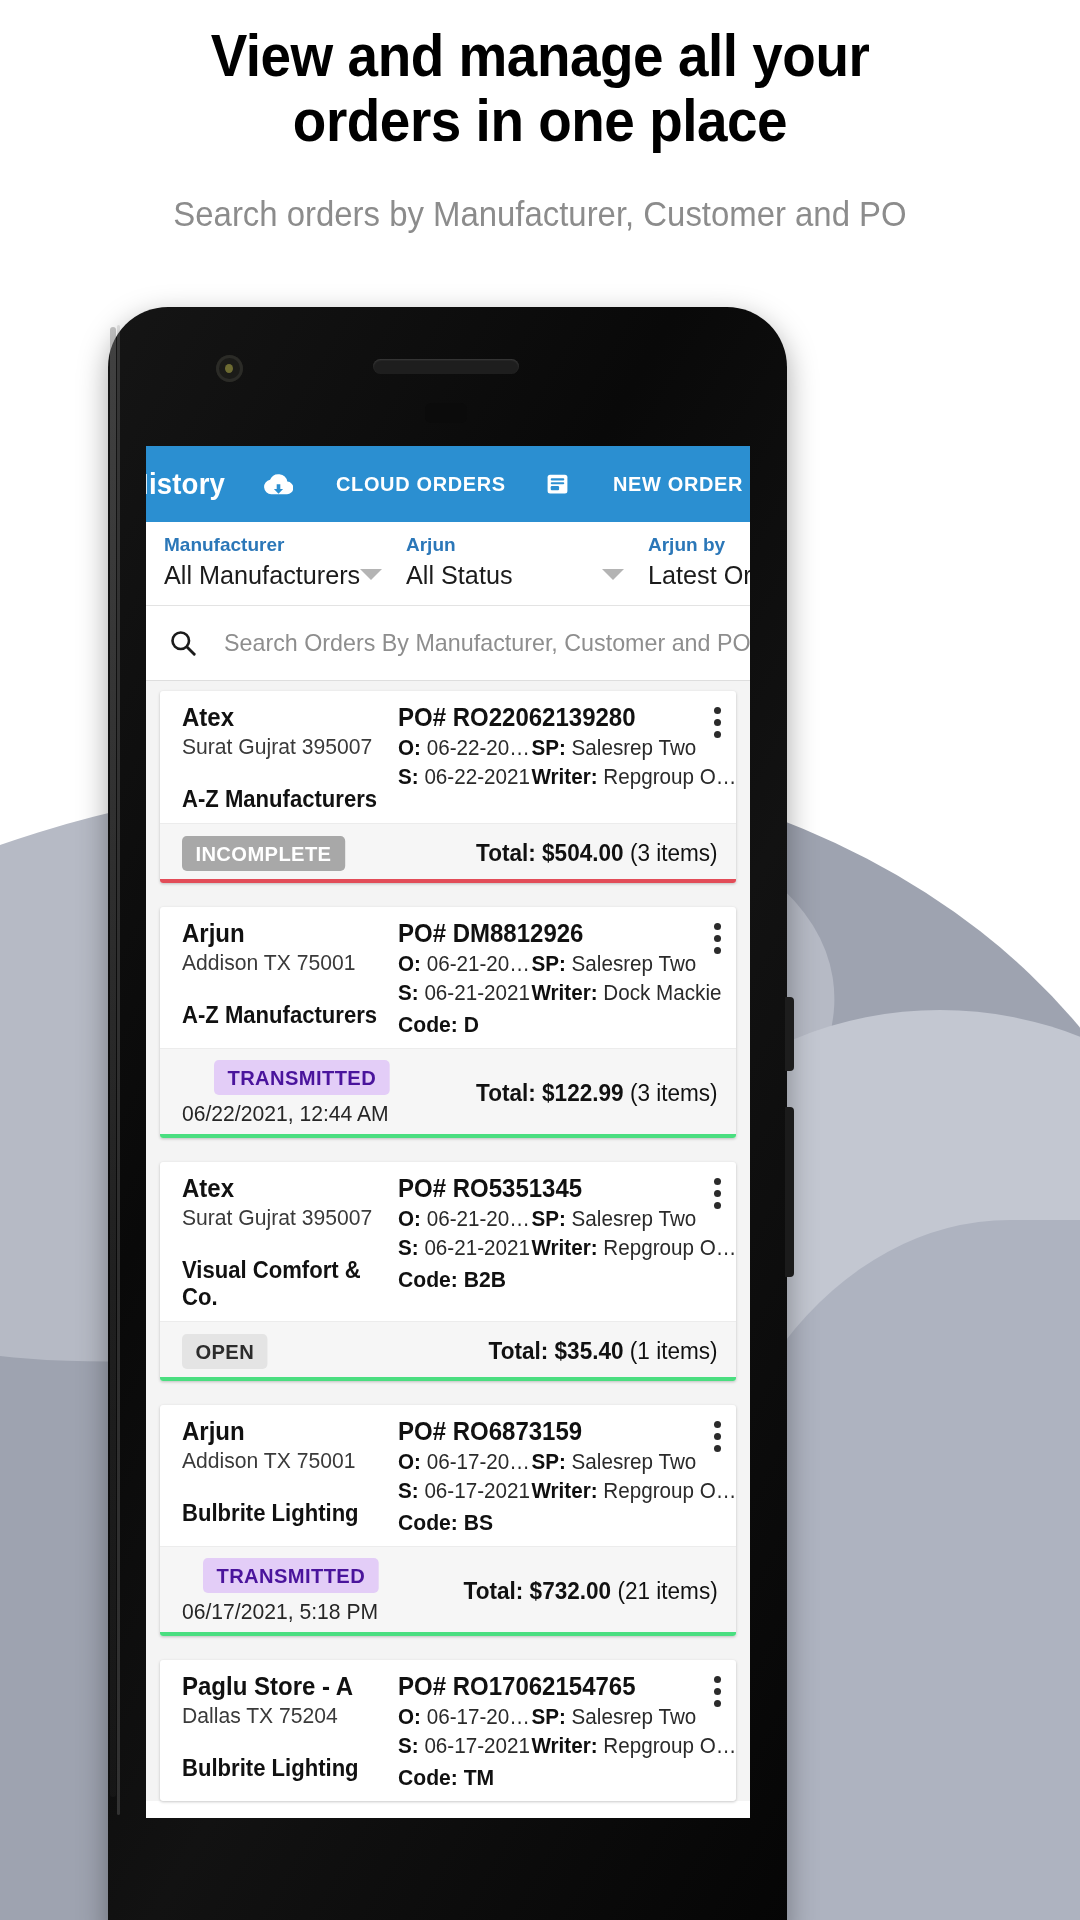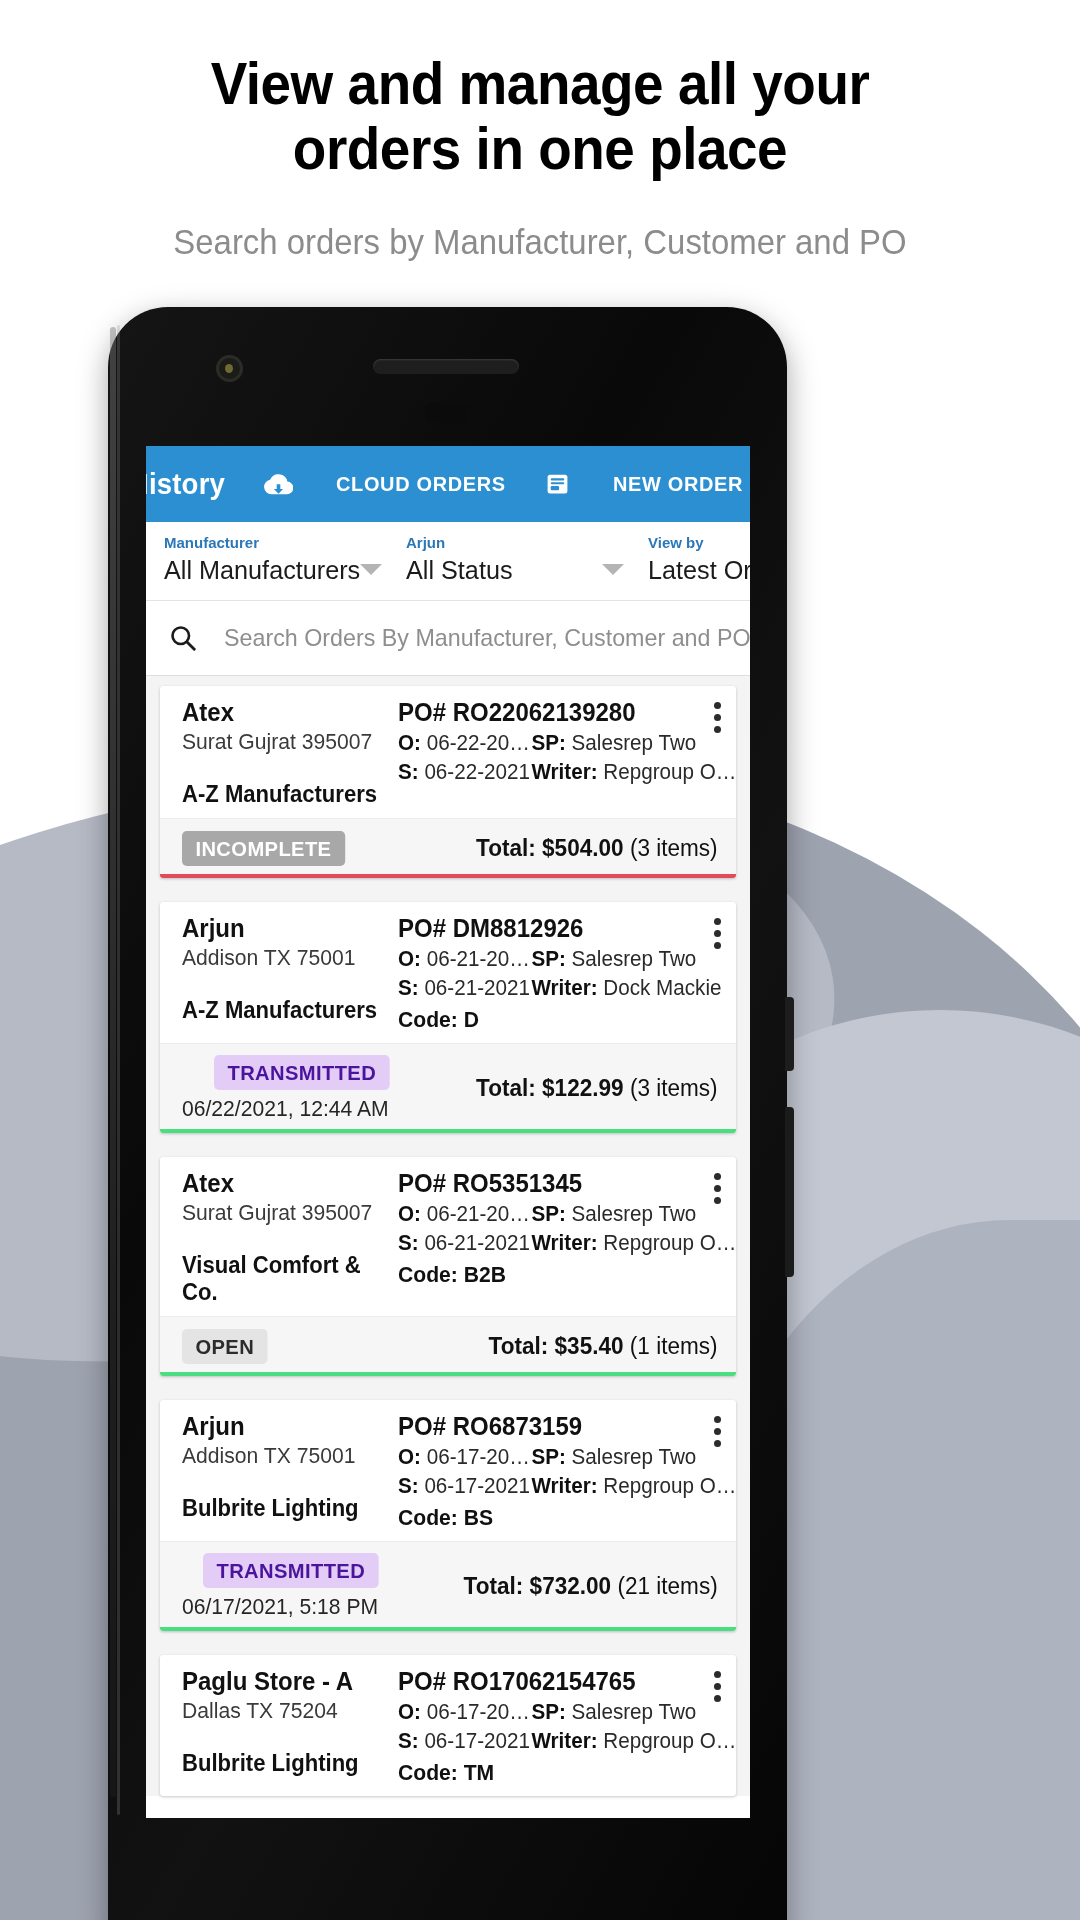--- a/index.html
+++ b/index.html
@@ -27,21 +27,21 @@
     left:560px; top:1010px; width:760px; height:760px;
     background:#c3c7d1; border-radius:50%;
   }
   .blob-d {
     left:690px; top:1220px; width:640px; height:700px;
     background:#aeb3c0; border-radius:50% 0 0 0 / 60% 0 0 0;
   }
   .bg-white-top { position:absolute; left:0; top:0; width:1080px; height:800px; background:#fff; }
 
   
-  #hero { position:relative; z-index:5; padding-top:52px; text-align:center; }
+  #hero { position:relative; z-index:5; padding-top:24px; text-align:center; }
   #hero h1 {
     font-family:"Liberation Sans Narrow","Liberation Sans",sans-serif;
     font-size:59px; line-height:1.1; font-weight:bold; color:#000;
     letter-spacing:-0.5px; transform:scaleX(0.93); transform-origin:center top;
   }
   #hero h1 .l2 { display:block; }
   #hero p {
     margin-top:40px; font-size:35px; color:#8c8c8c; font-weight:400;
     transform:scaleX(0.94); transform-origin:center top;
   }
@@ -118,21 +118,21 @@
   .ic-cloud { width:29px; height:23px; flex:none; }
   .ic-doc { width:25px; height:26px; flex:none; }
 
   
   .filters {
     display:flex; padding:12px 18px 14px 18px; background:#fff;
     border-bottom:1px solid #e3e3e3; white-space:nowrap;
   }
   .filter { flex:none; width:242px; position:relative; }
   .filter.f3 { width:200px; }
-  .filter-label { color:#2b77b8; font-size:15px; font-weight:bold; margin-bottom:4px; }
+  .filter-label { color:#2b77b8; font-size:19px; font-weight:bold; margin-bottom:4px; }
   .filter-value {
     font-size:26px; color:#1b1b1b; display:inline-block;
     transform:scaleX(.97); transform-origin:left center;
   }
   .caret {
     position:absolute; right:24px; bottom:11px;
     width:0; height:0; border-left:11px solid transparent;
     border-right:11px solid transparent; border-top:11px solid #b4b4b4;
   }
 
@@ -272,21 +272,21 @@
         <div class="filter-label">Manufacturer</div>
         <div class="filter-value">All Manufacturers</div>
         <div class="caret"></div>
       </div>
       <div class="filter">
         <div class="filter-label">Arjun</div>
         <div class="filter-value">All Status</div>
         <div class="caret"></div>
       </div>
       <div class="filter f3">
-        <div class="filter-label">View by</div>
+        <div class="filter-label">Arjun by</div>
         <div class="filter-value">Latest Orde</div>
       </div>
     </div>
 
     <div class="searchbar">
       <svg class="ic-search" viewBox="0 0 24 24">
         <circle cx="10.2" cy="10.2" r="6.6" fill="none" stroke="#1b1b1b" stroke-width="2.1"></circle>
         <line x1="15.2" y1="15.2" x2="21" y2="21" stroke="#1b1b1b" stroke-width="2.3" stroke-linecap="round"></line>
       </svg>
       <span class="search-ph">Search Orders By Manufacturer, Customer and PO</span>

